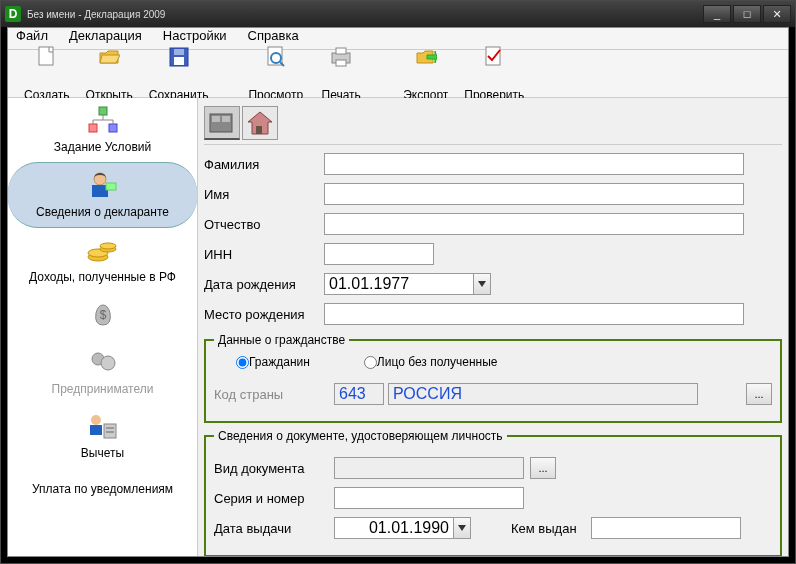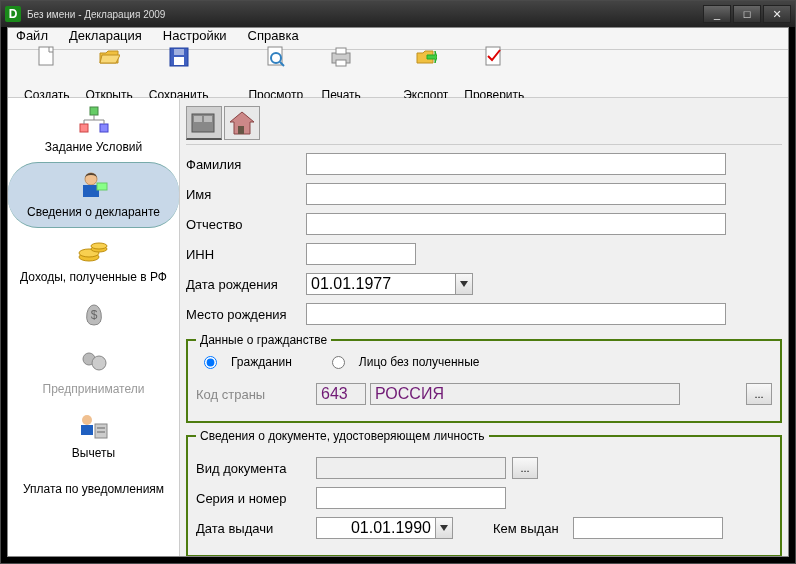--- a/index.html
+++ b/index.html
@@ -13,40 +13,40 @@
 .titlebar-btn.close { background: linear-gradient(to bottom,#555,#333); }
 .inner { position: absolute; top: 26px; left: 6px; right: 6px; bottom: 6px; background: #f0f0f0; border: 1px solid #888; }
 .menubar { height: 22px; background: #f5f5f5; border-bottom: 1px solid #ccc; display: flex; align-items: flex-start; padding: 0 8px; gap: 21px; }
 .menubar span { font-size: 13px; cursor: default; }
 .toolbar { height: 48px; background: #f5f5f5; border-bottom: 1px solid #ccc; display: flex; align-items: center; padding: 0 8px; }
 .tool-btn { display: flex; flex-direction: column; align-items: center; padding: 2px 8px; cursor: default; min-width: 60px; }
 .tool-btn .ticon { width: 22px; height: 22px; display: flex; align-items: center; justify-content: center; }
 .tool-btn .tlabel { font-size: 12px; margin-top: 20px; }
 .tool-gap { width: 24px; }
 .content { display: flex; height: calc(100% - 70px); }
-.sidebar { width: 172px; background: #fff; border-right: 1px solid #ccc; }
+.sidebar { width: 190px; background: #fff; border-right: 1px solid #ccc; }
 .side-item { display: flex; flex-direction: column; align-items: center; padding: 6px 2px 8px 2px; cursor: default; }
 .side-item.active { background: #c8d8e8; border-top: 1px solid #7aa; border-bottom: 1px solid #7aa; border-radius: 30px; }
 .side-item .sicon { height: 34px; display: flex; align-items: center; justify-content: center; }
 .side-item .slabel { font-size: 12px; text-align: center; margin-top: 2px; }
 .side-item.disabled .slabel { color: #999; }
 .main { flex: 1; background: #f0f0f0; padding: 4px 6px 4px 6px; overflow: hidden; }
 .tabbar { height: 38px; display: flex; align-items: flex-end; gap: 2px; padding-left: 0; }
 .tab-btn { width: 36px; height: 34px; border: 1px solid #999; background: #e8e8e8; display: flex; align-items: center; justify-content: center; cursor: default; }
 .tab-btn.active { background: #d0d0d0; border-bottom: 2px solid #555; }
 .form-row { display: flex; align-items: center; margin: 8px 0; }
 .form-row .lbl { width: 120px; font-size: 13px; }
 .form-row input[type=text] { height: 22px; border: 1px solid #999; padding: 0 4px; background: #fff; font-size: 16px; }
-.form-row input[type=text].ro { background: #eee; color: #701a75; }
+.form-row input[type=text].ro { background: #eee; color: #1d4ed8; }
 .combo-btn { width: 18px; height: 22px; border: 1px solid #999; background: linear-gradient(to bottom,#f8f8f8,#ddd); display: inline-flex; align-items: center; justify-content: center; margin-left: -1px; vertical-align: top; }
 .browse-btn { width: 26px; height: 22px; border: 1px solid #999; background: linear-gradient(to bottom,#f8f8f8,#ddd); display: inline-flex; align-items: center; justify-content: center; font-size: 11px; }
 fieldset { border: 2px solid #4d7c0f; padding: 6px 8px 8px 8px; margin-top: 4px; }
 legend { font-size: 12px; padding: 0 4px; }
 .radio-row { display: flex; align-items: center; gap: 40px; padding: 2px 0 6px 8px; }
-.radio-row label { font-size: 13px; display: flex; align-items: center; gap: 14px; }
+.radio-row label { font-size: 13px; display: flex; align-items: center; gap: 0; margin-left: 14px; }
 hr.sep { border: none; border-top: 1px solid #ccc; margin: 4px 0; }
 </style>
 </head>
 <body>
 
 <div class="window">
   <div class="titlebar">
     <div class="titlebar-icon">
         <span>D</span>
       </div>

